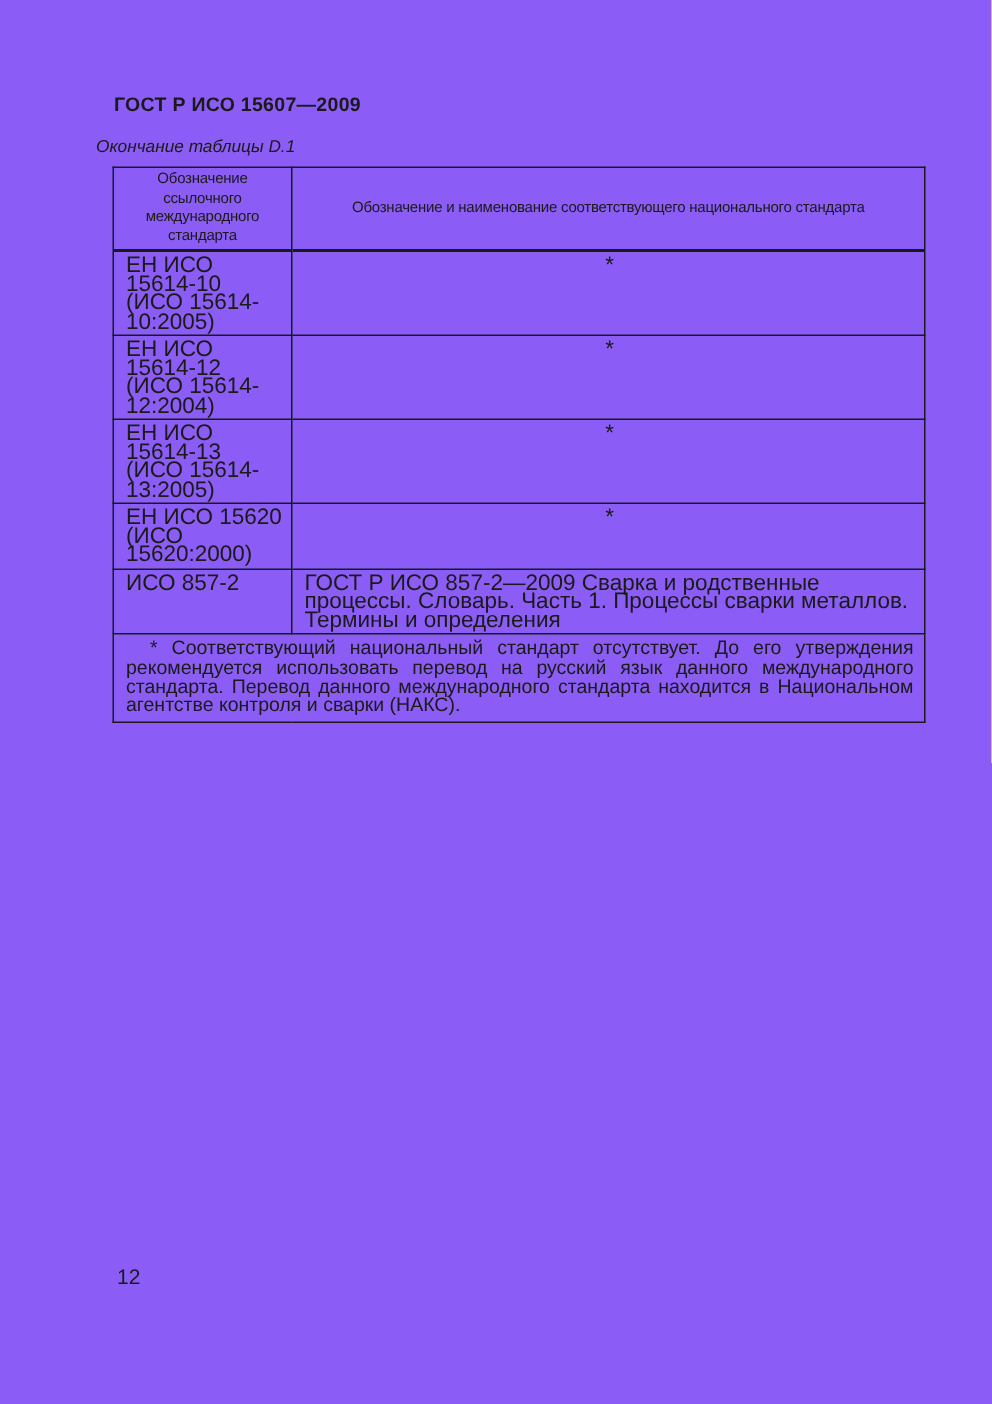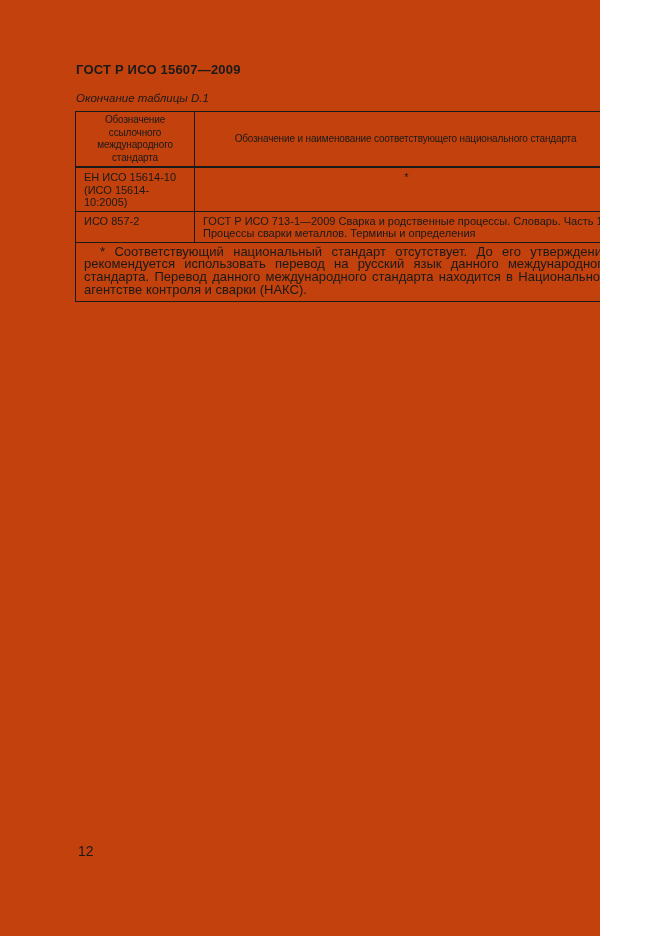--- a/index.html
+++ b/index.html
@@ -2,39 +2,39 @@
 <html><head>
 <meta charset="utf-8">
 <style>
   html, body {
     margin: 0;
     padding: 0;
     background: #ffffff;
   }
   .page {
     position: relative;
-    width: 600px;
+    width: 661px;
     height: 936px;
-    background: #c2410c;
+    background: #8b5cf6;
     font-family: "Liberation Sans", sans-serif;
     color: #1a1a1a;
     overflow: hidden;
   }
   .doc-title {
     position: absolute;
     left: 76px;
     top: 62px;
     font-size: 13px;
     font-weight: bold;
     letter-spacing: 0.2px;
     white-space: nowrap;
   }
   .table-caption {
     position: absolute;
-    left: 76px;
+    left: 64px;
     top: 92px;
     font-size: 11.5px;
     font-style: italic;
     white-space: nowrap;
   }
   table.std-table {
     position: absolute;
     left: 75px;
     top: 111px;
     width: 541px;
@@ -55,21 +55,21 @@
     line-height: 12.5px;
     letter-spacing: -0.15px;
     text-align: center;
     vertical-align: middle;
     padding: 2px 2px;
     white-space: pre-line;
     border-bottom: 2px solid #1a1a1a;
   }
   .std-table tbody td {
     height: 27px;
-    font-size: 11px;
+    font-size: 15px;
     line-height: 12.5px;
     vertical-align: top;
     padding: 3px 6px 2px 8px;
     white-space: pre-line;
   }
   .std-table tbody td.star-cell {
     text-align: center;
     white-space: normal;
   }
   .std-table tbody td.nat-text-cell {
@@ -113,22 +113,37 @@
         <th>Обозначение и наименование соответствующего национального стандарта</th>
       </tr>
     </thead>
     <tbody>
       <tr>
         <td>ЕН ИСО 15614-10
 (ИСО 15614-10:2005)</td>
         <td class="star-cell">*</td>
       </tr>
       <tr>
+        <td>ЕН ИСО 15614-12
+(ИСО 15614-12:2004)</td>
+        <td class="star-cell">*</td>
+      </tr>
+      <tr>
+        <td>ЕН ИСО 15614-13
+(ИСО 15614-13:2005)</td>
+        <td class="star-cell">*</td>
+      </tr>
+      <tr>
+        <td>ЕН ИСО 15620
+(ИСО 15620:2000)</td>
+        <td class="star-cell">*</td>
+      </tr>
+      <tr>
         <td>ИСО 857-2</td>
-        <td class="nat-text-cell">ГОСТ Р ИСО 713-1—2009  Сварка и родственные процессы. Словарь. Часть 1.  Процессы сварки металлов. Термины и определения</td>
+        <td class="nat-text-cell">ГОСТ Р ИСО 857-2—2009  Сварка и родственные процессы. Словарь. Часть 1.  Процессы сварки металлов. Термины и определения</td>
       </tr>
       <tr>
         <td class="footnote-cell" colspan="2">* Соответствующий национальный стандарт отсутствует. До его утверждения рекомендуется использовать перевод на русский язык данного международного стандарта. Перевод данного международного стандарта находится в Национальном агентстве контроля и сварки (НАКС).</td>
       </tr>
     </tbody>
   </table>
 
   <div class="page-number">12</div>
 
 </div>

